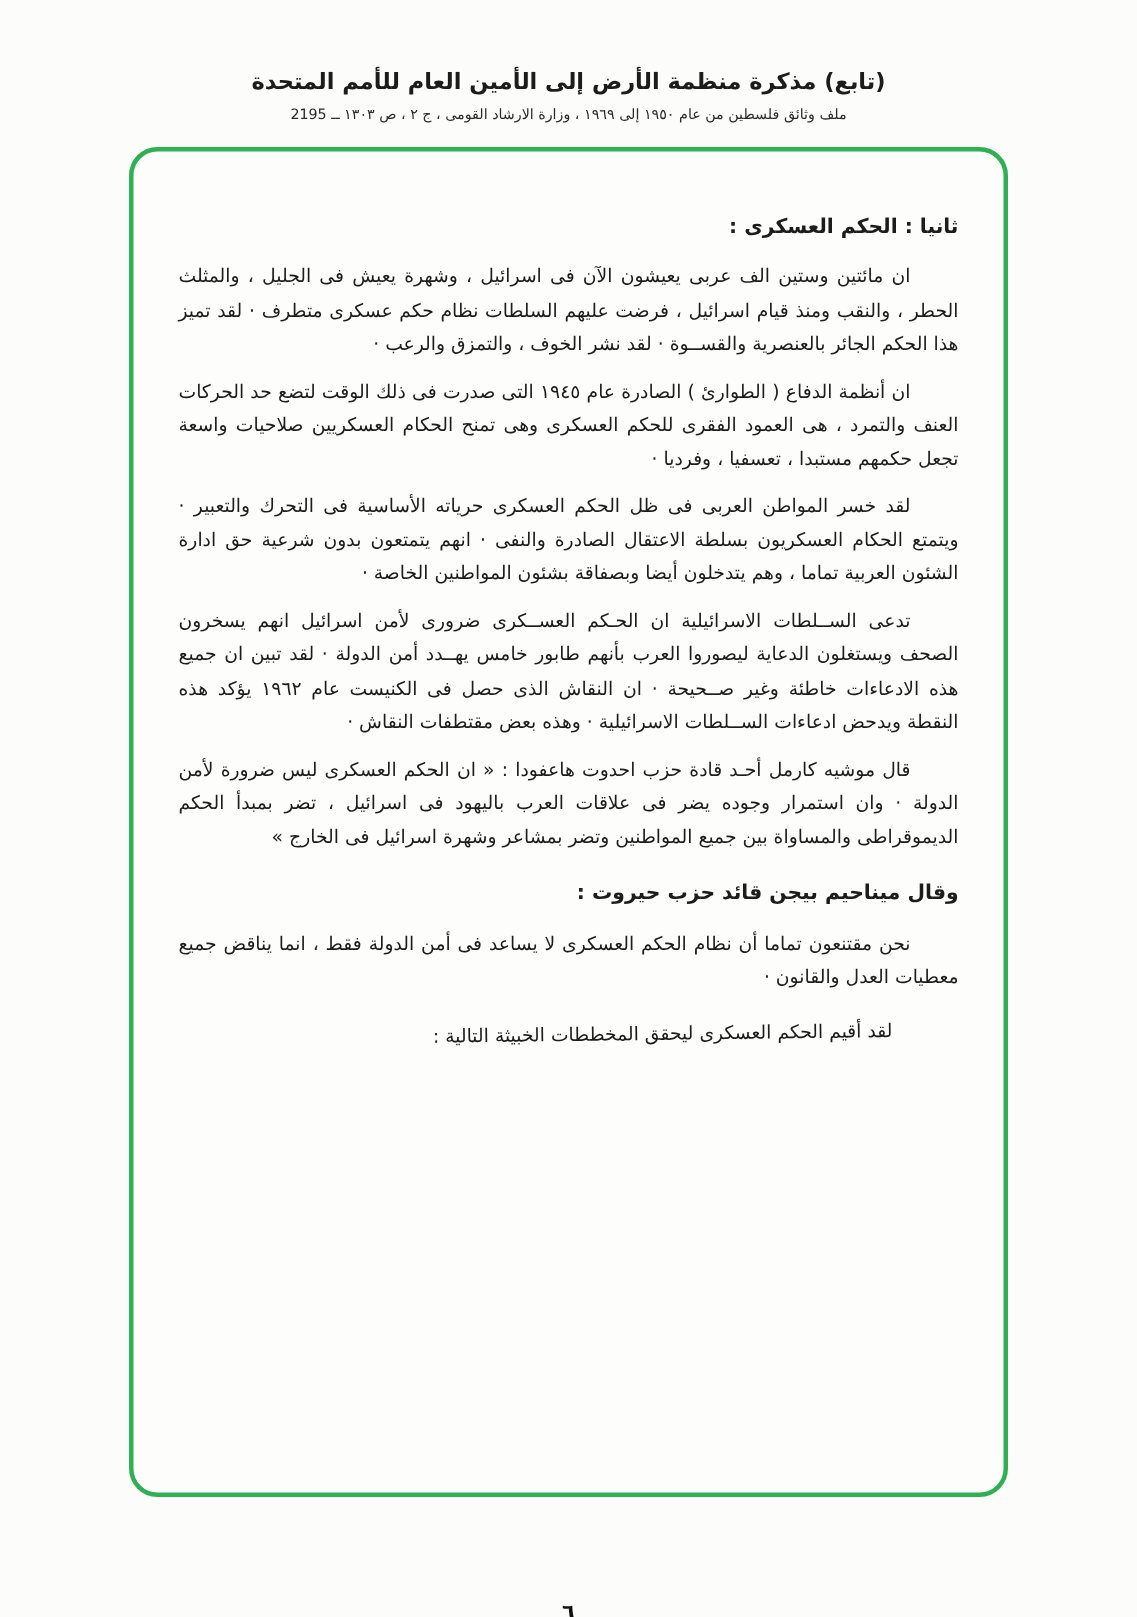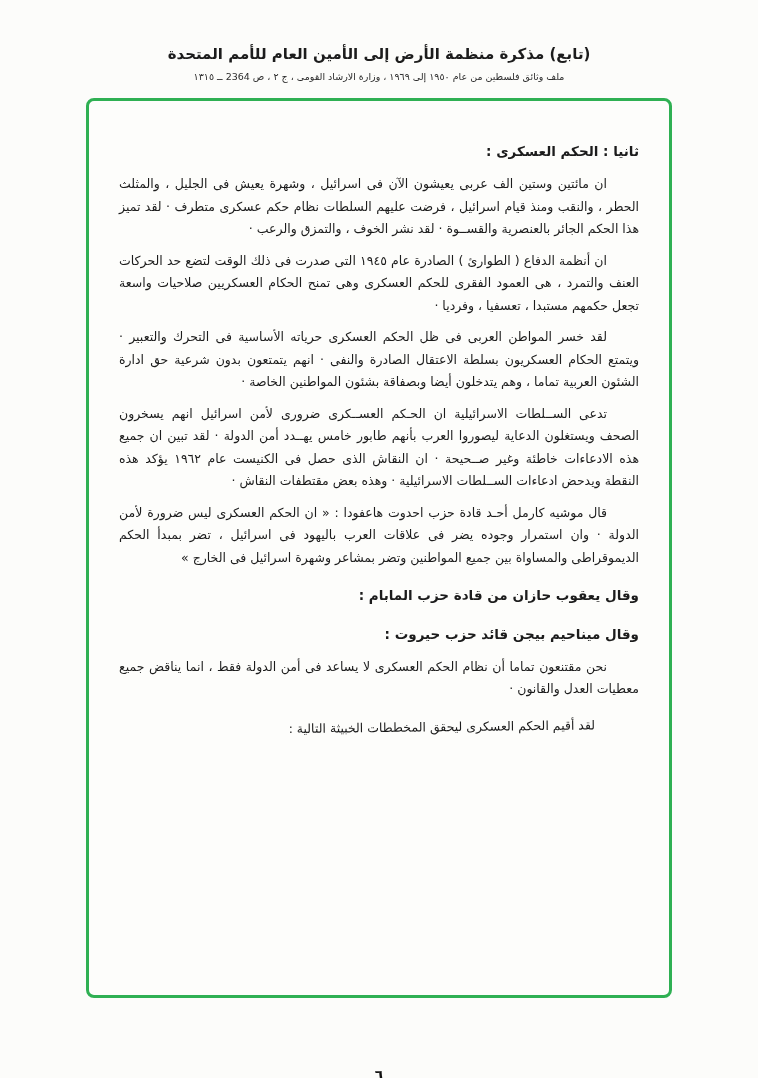--- a/index.html
+++ b/index.html
@@ -26,21 +26,21 @@
   }
   .header .subtitle {
     font-size: 9.5px;
     margin-top: 8px;
     color: #2a2a2a;
   }
   .frame {
     width: 586px;
     margin: 16px auto 0;
     border: 3px solid #2fb053;
-    border-radius: 8px;
+    border-radius: 19px;
     padding: 28px 30px 22px;
     min-height: 900px;
     background: #fdfdfb;
   }
   .doc {
     direction: rtl;
     font-size: 12.5px;
     line-height: 1.8;
     text-align: justify;
     text-align-last: right;
@@ -69,32 +69,31 @@
     color: #111;
   }
 </style>
 </head>
 <body>
 
 <div class="page">
 
   <div class="header">
     <div class="title">(تابع) مذكرة منظمة الأرض إلى الأمين العام للأمم المتحدة</div>
-    <div class="subtitle">ملف وثائق فلسطين من عام ١٩٥٠ إلى ١٩٦٩ ، وزارة الارشاد القومى ، ج ٢ ، ص 2364 ــ ١٣١٥</div>
+    <div class="subtitle">ملف وثائق فلسطين من عام ١٩٥٠ إلى ١٩٦٩ ، وزارة الارشاد القومى ، ج ٢ ، ص ١٣٠٣ ــ 2195</div>
   </div>
 
   <div class="frame" style="border-color: rgb(47, 176, 83);">
     <div class="doc">
         <div class="block heading">ثانيا : الحكم العسكرى :</div>
         <div class="block paragraph">ان مائتين وستين الف عربى يعيشون الآن فى اسرائيل ، وشهرة يعيش فى الجليل ، والمثلث الحطر ، والنقب ومنذ قيام اسرائيل ، فرضت عليهم السلطات نظام حكم عسكرى متطرف · لقد تميز هذا الحكم الجائر بالعنصرية والقســوة · لقد نشر الخوف ، والتمزق والرعب ·</div>
         <div class="block paragraph">ان أنظمة الدفاع ( الطوارئ ) الصادرة عام ١٩٤٥ التى صدرت فى ذلك الوقت لتضع حد الحركات العنف والتمرد ، هى العمود الفقرى للحكم العسكرى وهى تمنح الحكام العسكريين صلاحيات واسعة تجعل حكمهم مستبدا ، تعسفيا ، وفرديا ·</div>
         <div class="block paragraph">لقد خسر المواطن العربى فى ظل الحكم العسكرى حرياته الأساسية فى التحرك والتعبير · ويتمتع الحكام العسكريون بسلطة الاعتقال الصادرة والنفى · انهم يتمتعون بدون شرعية حق ادارة الشئون العربية تماما ، وهم يتدخلون أيضا وبصفاقة بشئون المواطنين الخاصة ·</div>
         <div class="block paragraph">تدعى الســلطات الاسرائيلية ان الحـكم العســكرى ضرورى لأمن اسرائيل انهم يسخرون الصحف ويستغلون الدعاية ليصوروا العرب بأنهم طابور خامس يهــدد أمن الدولة · لقد تبين ان جميع هذه الادعاءات خاطئة وغير صــحيحة · ان النقاش الذى حصل فى الكنيست عام ١٩٦٢ يؤكد هذه النقطة ويدحض ادعاءات الســلطات الاسرائيلية · وهذه بعض مقتطفات النقاش ·</div>
         <div class="block paragraph">قال موشيه كارمل أحـد قادة حزب احدوت هاعفودا : « ان الحكم العسكرى ليس ضرورة لأمن الدولة · وان استمرار وجوده يضر فى علاقات العرب باليهود فى اسرائيل ، تضر بمبدأ الحكم الديموقراطى والمساواة بين جميع المواطنين وتضر بمشاعر وشهرة اسرائيل فى الخارج »</div>
-        <div class="block heading">وقال يعقوب حازان من قادة حزب المابام :</div>
         <div class="block heading">وقال ميناحيم بيجن قائد حزب حيروت :</div>
         <div class="block paragraph">نحن مقتنعون تماما أن نظام الحكم العسكرى لا يساعد فى أمن الدولة فقط ، انما يناقض جميع معطيات العدل والقانون ·</div>
         <div class="block closing">لقد أقيم الحكم العسكرى ليحقق المخططات الخبيثة التالية :</div>
       </div>
   </div>
 
   <div class="page-number">٦</div>
 
 </div>
 

